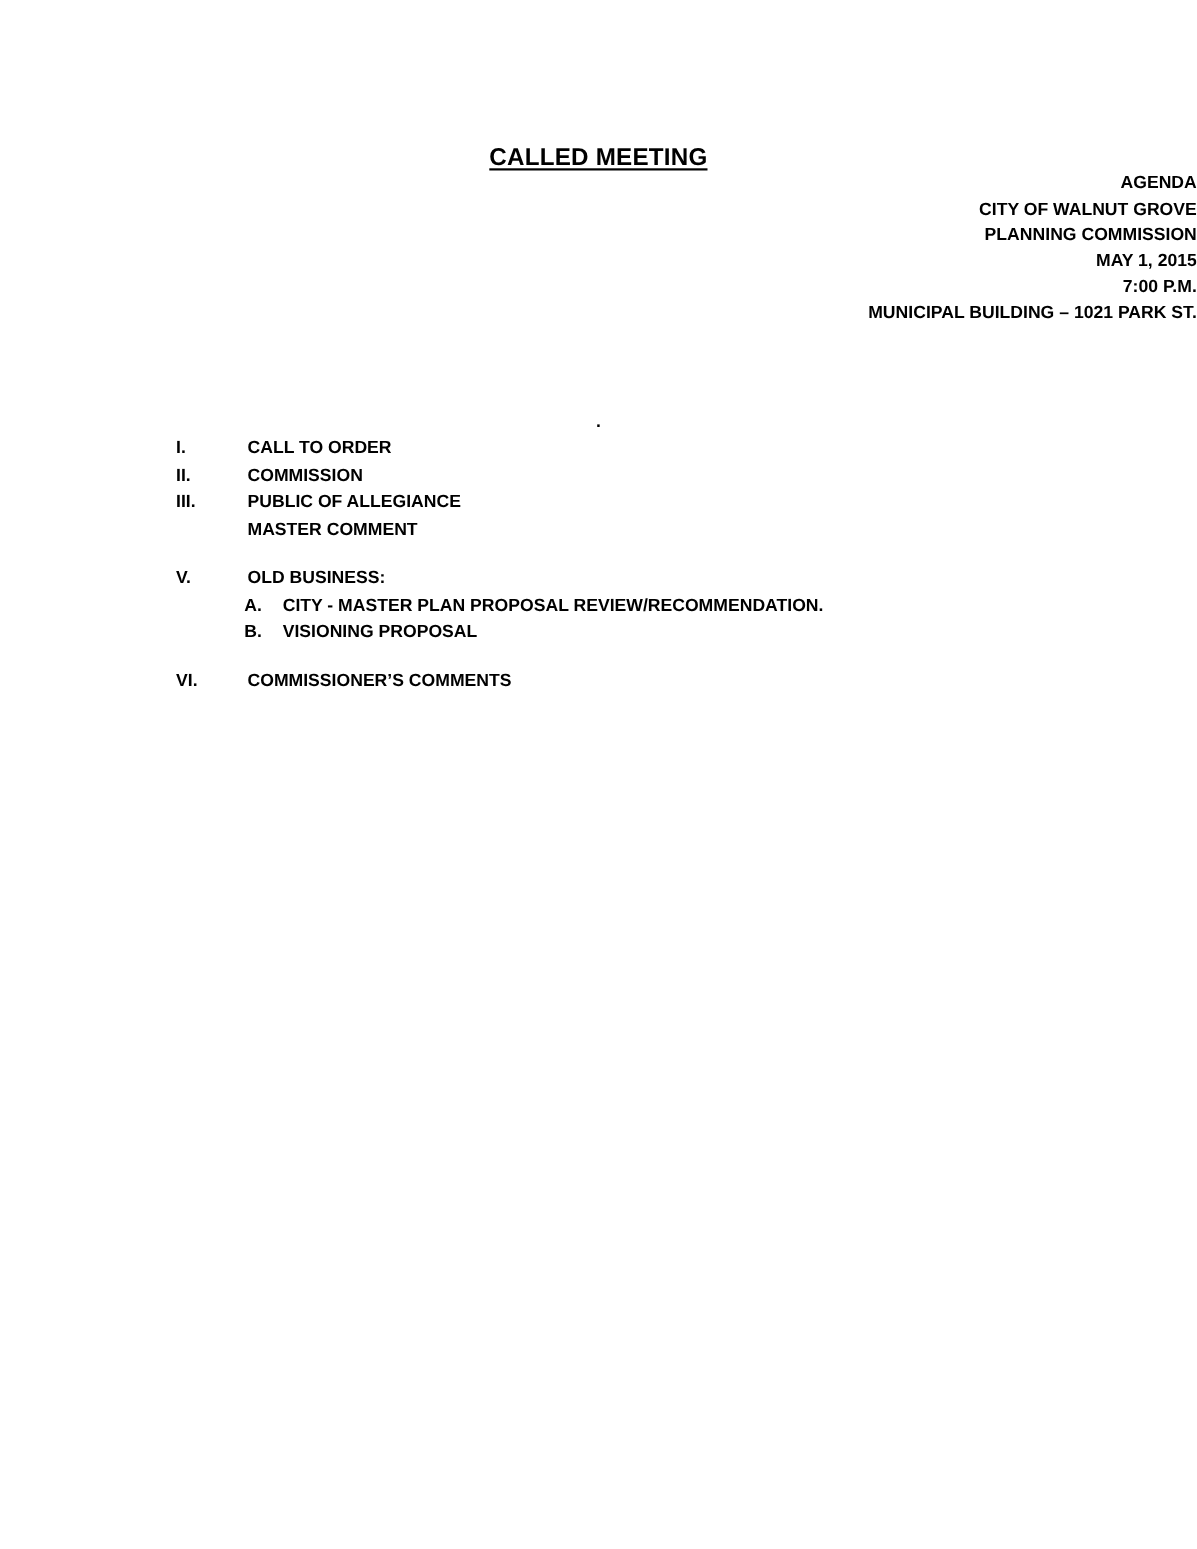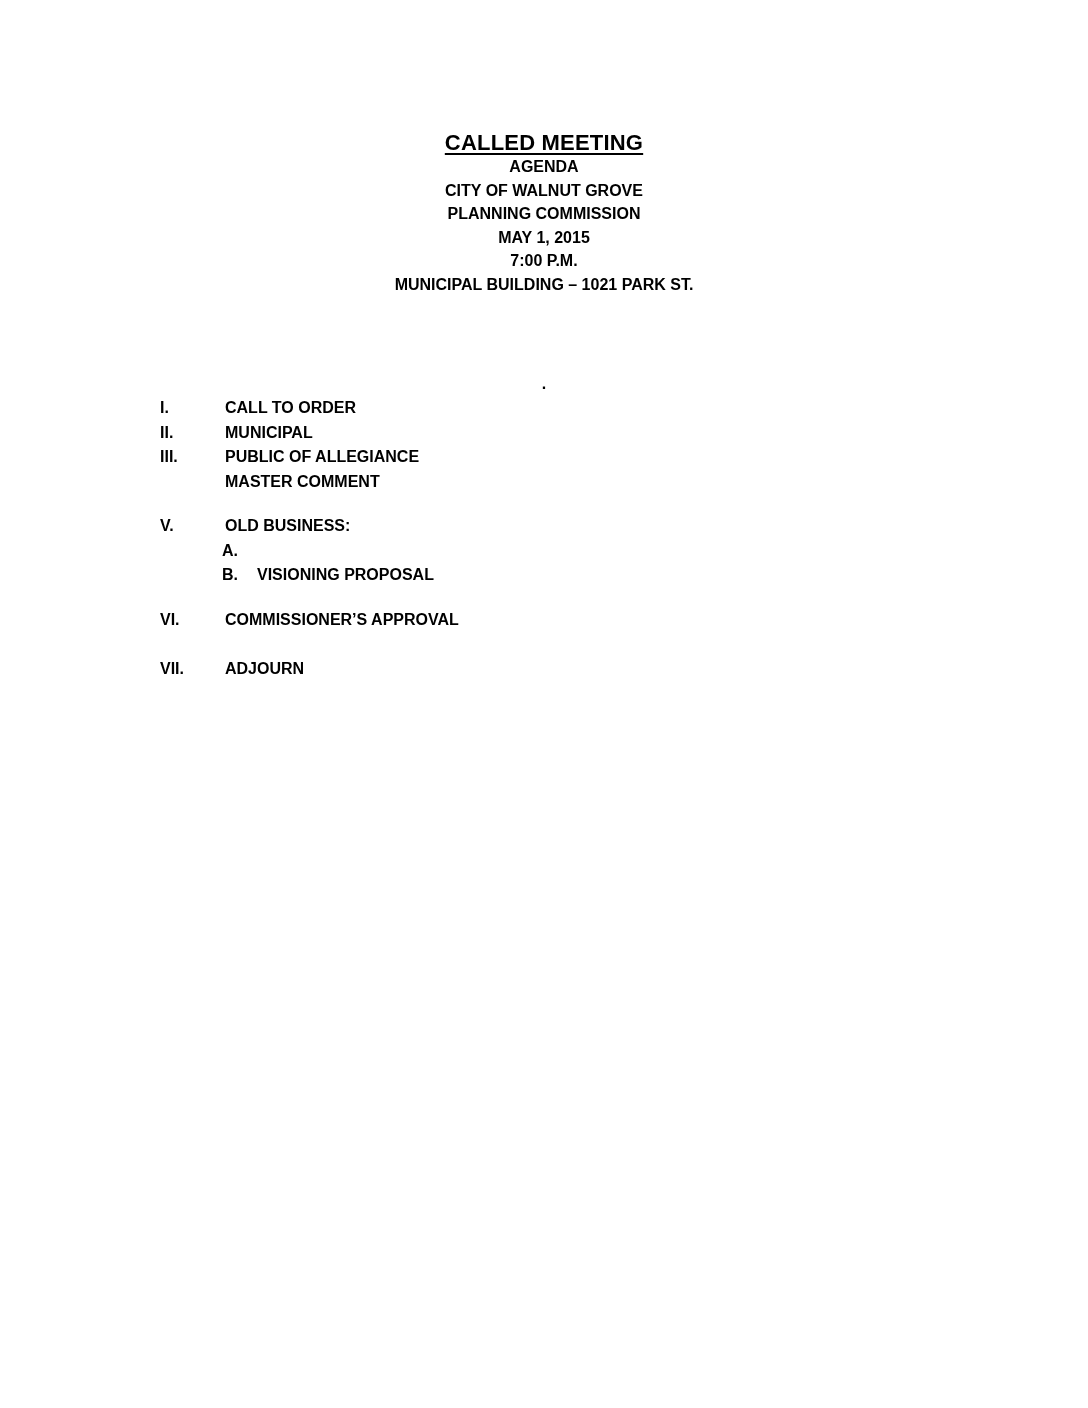--- a/index.html
+++ b/index.html
@@ -24,20 +24,21 @@
     font-weight: bold;
     text-decoration: underline;
     text-decoration-thickness: 2px;
     text-underline-offset: 3px;
     letter-spacing: 0.2px;
   }
   .header-line {
     font-size: 16px;
     line-height: 23.5px;
     font-weight: bold;
+    text-align: right;
   }
   .stray-mark {
     margin-top: 76px;
     text-align: center;
     font-size: 16px;
     line-height: 24px;
     font-weight: bold;
   }
   .agenda { width: 100%; }
   .agenda-row {
@@ -80,53 +81,50 @@
 
   <div class="agenda">
 
     <div class="agenda-row">
       <span class="num">I.</span>
       <span class="txt">CALL TO ORDER</span>
     </div>
 
     <div class="agenda-row">
       <span class="num">II.</span>
-      <span class="txt">MUNICIPAL</span>
+      <span class="txt">COMMISSION</span>
     </div>
 
     <div class="agenda-row">
       <span class="num">III.</span>
       <span class="txt">PUBLIC OF ALLEGIANCE</span>
     </div>
 
 
     <div class="agenda-row">
       <span class="num"></span>
       <span class="txt">MASTER COMMENT</span>
     </div>
 
     <div class="agenda-row gap-before">
       <span class="num">V.</span>
       <span class="txt">OLD BUSINESS:</span>
     </div>
 
     <div class="agenda-row sub">
       <span class="num">A.</span>
+      <span class="txt">CITY - MASTER PLAN PROPOSAL REVIEW/RECOMMENDATION.</span>
     </div>
 
     <div class="agenda-row sub">
       <span class="num">B.</span>
       <span class="txt">VISIONING PROPOSAL</span>
     </div>
 
     <div class="agenda-row gap-before">
       <span class="num">VI.</span>
-      <span class="txt">COMMISSIONER’S APPROVAL</span>
+      <span class="txt">COMMISSIONER’S COMMENTS</span>
     </div>
 
-    <div class="agenda-row gap-before-lg">
-      <span class="num">VII.</span>
-      <span class="txt">ADJOURN</span>
-    </div>
 
   </div>
 
 </div>
 
 </body></html>

